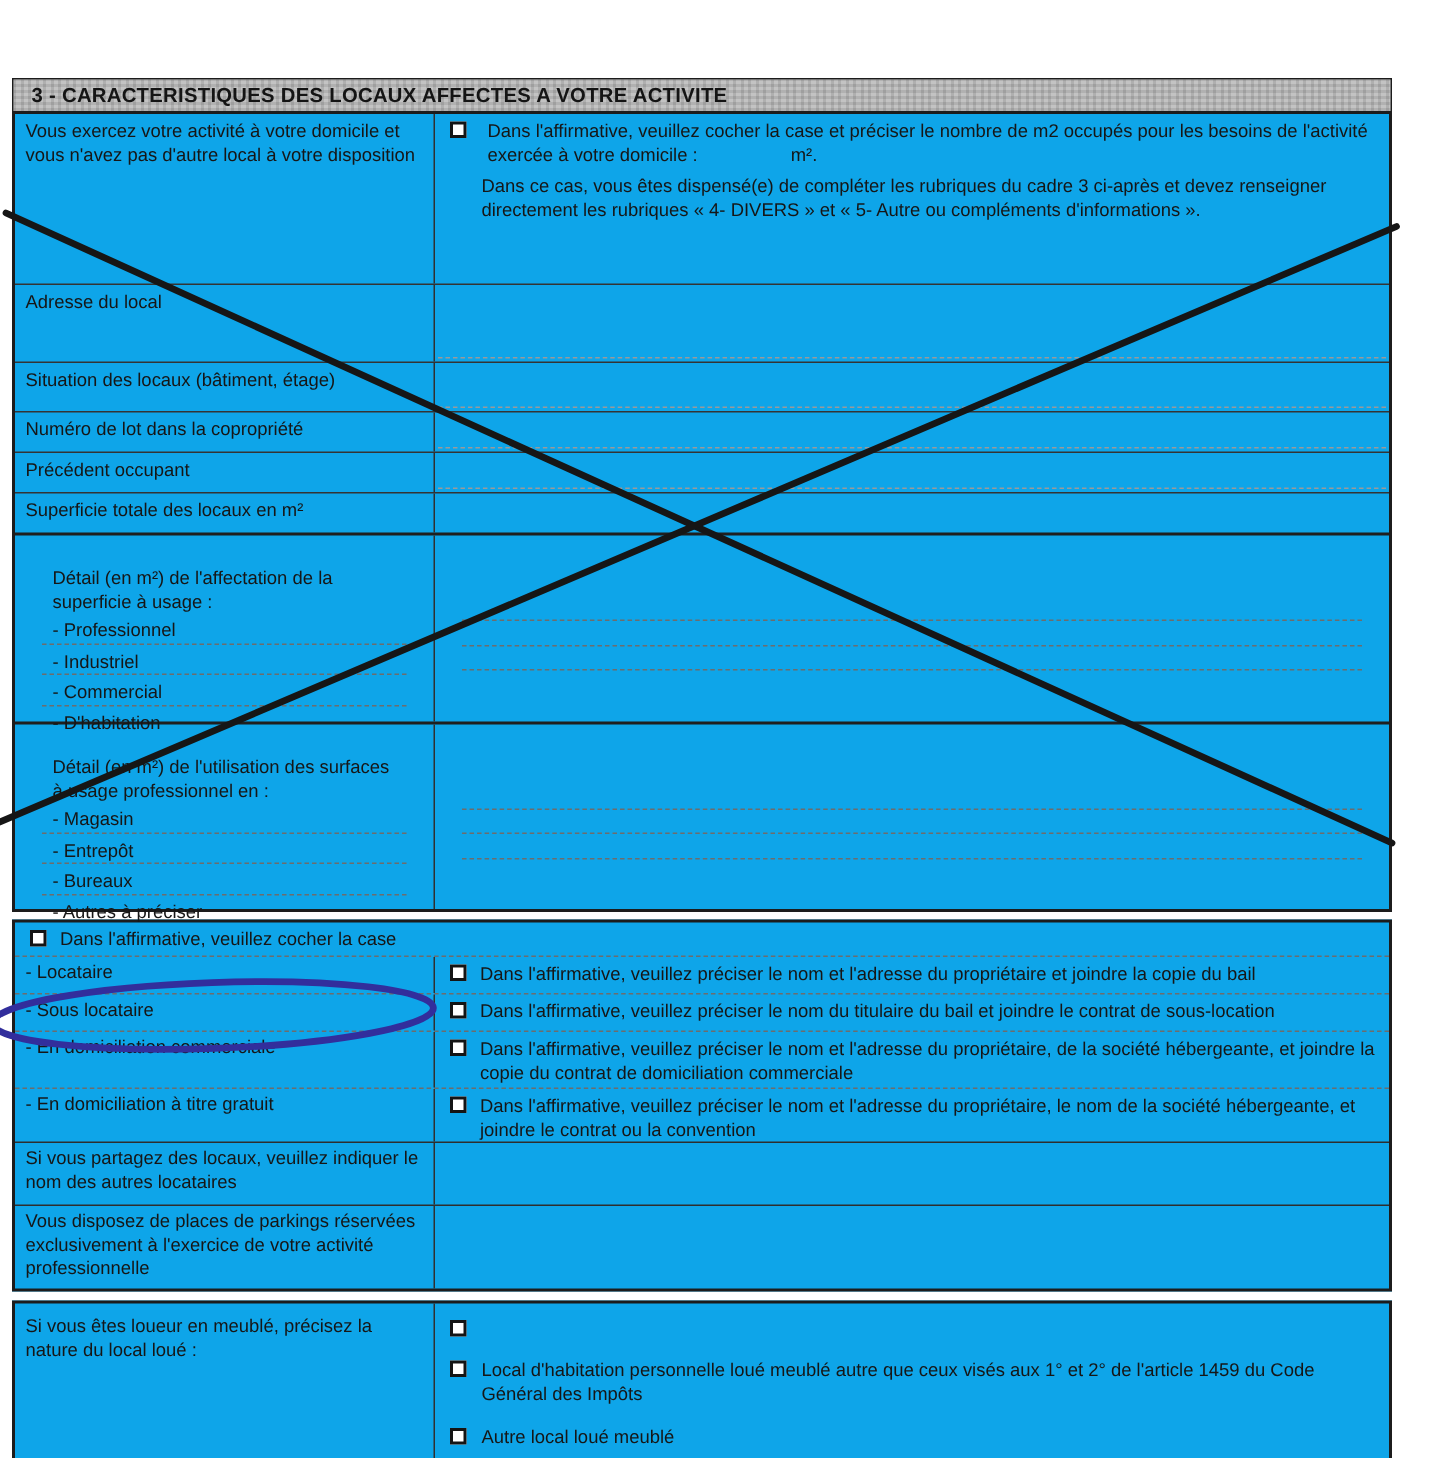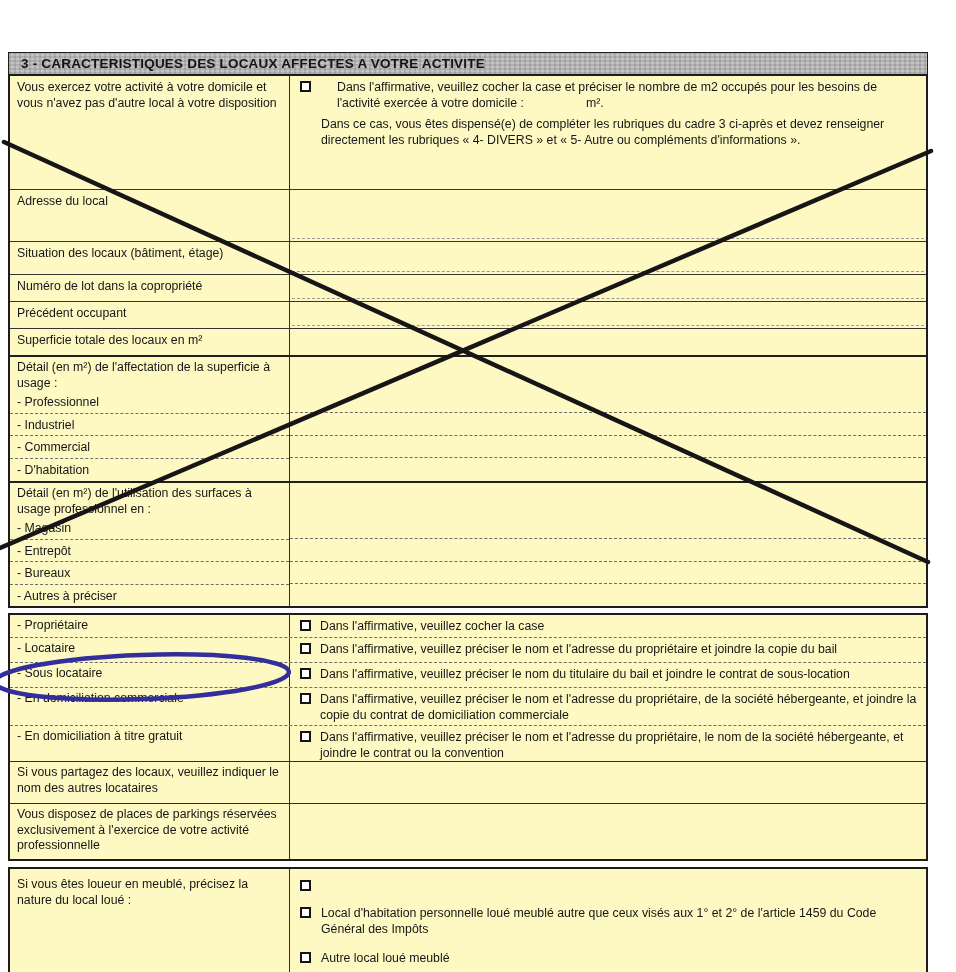--- a/index.html
+++ b/index.html
@@ -13,44 +13,44 @@
     background:
       repeating-linear-gradient(90deg, rgba(0,0,0,.10) 0 2px, rgba(0,0,0,0) 2px 5px),
       repeating-linear-gradient(0deg, #b1b1b1 0 2px, #c3c3c3 2px 4px);
   }
   .titlebar {
     height:24px; display:flex; align-items:center;
     border:1.5px solid #1c1c1c; border-bottom:2px solid #1c1c1c;
     padding-left:12px; font-weight:bold; font-size:13.5px; letter-spacing:.2px; color:#141414;
   }
 
-  .sec { border:2px solid #1c1c1c; background:#fef9c3; }
+  .sec { border:2px solid #1c1c1c; background:#0ea5e9; }
   .sec1 { border-top:none; }
 
   .r { display:flex; }
   .r + .r { border-top:1px solid #343434; }
   .thick-top { border-top:2px solid #1f1f1f !important; }
   .lc { width:280px; flex:none; border-right:1.5px solid #303030; padding:4px 4px 2px 7px;
         font-size:12.3px; line-height:15.5px; }
   .rc { flex:1; padding:3px 6px 2px 10px; font-size:12.3px; line-height:16px; position:relative; }
 
   
   .wline::after { content:""; position:absolute; left:2px; right:2px; bottom:2px;
                   border-bottom:1px dashed #9a9a9a; }
 
   
   .cb { width:11px; height:11px; border:2px solid #141414; background:#fff; flex:none; display:inline-block; }
 
-  .cbline { display:flex; align-items:flex-start; gap:26px; }
+  .cbline { display:flex; align-items:flex-start; gap:14px; }
   .cbline .cb { margin-top:2px; }
   .note { margin-top:5px; padding-left:21px; }
   .gap { display:inline-block; width:62px; }
 
   
-  .col { display:flex; flex-direction:column; padding:0; }
+  .col { display:flex; flex-direction:column; padding:18px; }
   .bhead { height:34px; padding:3px 4px 0 7px; }
   .rc .bhead { padding-left:10px; }
   .bitem { height:23px; padding:4px 4px 0 7px; border-bottom:1px dashed #6d6d6d; }
   .rc .bitem { padding-left:10px; }
   .bitem.last { border-bottom:none; }
 
   
   .trow { display:flex; }
   .dash-top { border-top:1px dashed #6d6d6d; }
   .solid-top { border-top:1.5px solid #2e2e2e; }
@@ -145,21 +145,20 @@
           <div class="bitem"></div>
           <div class="bitem last" style="height:22px"></div>
         </div>
       </div>
     </div>
 
     <div class="sec" style="margin-top:5px">
 
 
       <div class="trow" style="height:22px">
-        <div class="lc">- Propriétaire</div>
         <div class="rc">
             <div class="cbline">
               <span class="cb"></span>
               <span>Dans l'affirmative, veuillez cocher la case</span>
             </div>
           </div>
       </div>
 
       <div class="trow dash-top" style="height:25px">
         <div class="lc">- Locataire</div>

